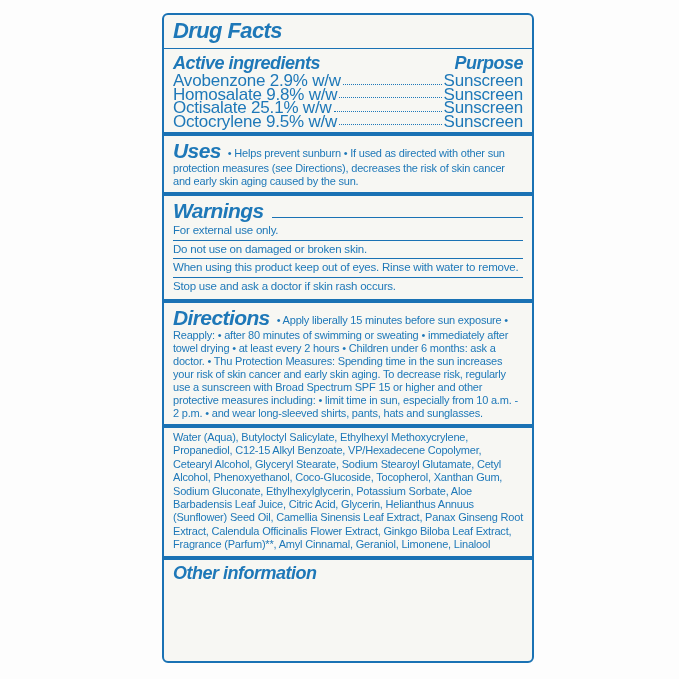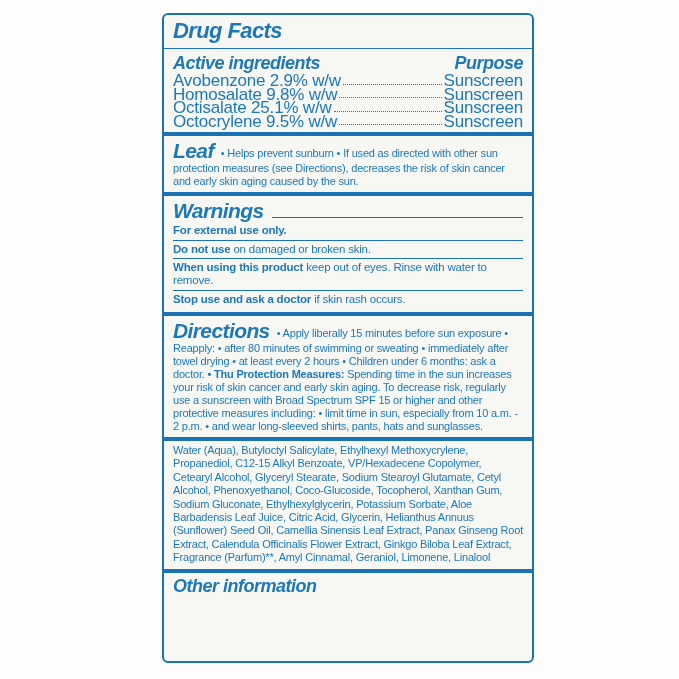--- a/index.html
+++ b/index.html
@@ -67,21 +67,21 @@
   .head-row .h-rule {
     flex: 1; border-bottom: 1.5px solid var(--blue);
     margin: 0 0 4px 8px;
   }
   .w-row {
     font-size: 11.5px; line-height: 13px;
     padding: 2px 0 2.5px 0;
     border-bottom: 1.2px solid var(--blue);
   }
   .w-row:last-child { border-bottom: none; }
-  .bold { font-weight: bold; }
+  .bold { font-weight: normal; }
 </style>
 </head>
 <body>
 
 <div class="label">
 
   <div class="sec">
     <div class="h1">Drug Facts</div>
   </div>
   <div class="rule"></div>
@@ -108,21 +108,21 @@
     </div>
     <div class="ai-row">
       <span>Octocrylene 9.5% w/w</span>
       <span class="ai-leader"></span>
       <span>Sunscreen</span>
     </div>
   </div>
   <div class="bar"></div>
 
   <div class="sec body-txt">
-    <span class="h2 inline">Leaf</span><span>• Helps prevent sunburn • If used as directed with other sun protection measures (see Directions), decreases the risk of skin cancer and early skin aging caused by the sun.</span>
+    <span class="h2 inline">Uses</span><span>• Helps prevent sunburn • If used as directed with other sun protection measures (see Directions), decreases the risk of skin cancer and early skin aging caused by the sun.</span>
   </div>
   <div class="bar"></div>
 
   <div class="sec">
     <div class="head-row">
       <span class="h2">Warnings</span>
       <span class="h-rule"></span>
     </div>
     <div class="w-row">
       <span class="bold">For external use only.</span><span></span>

